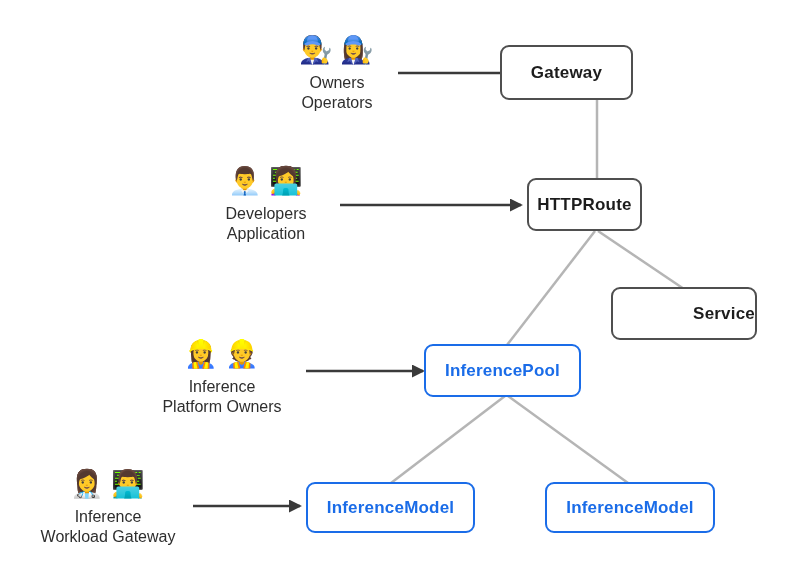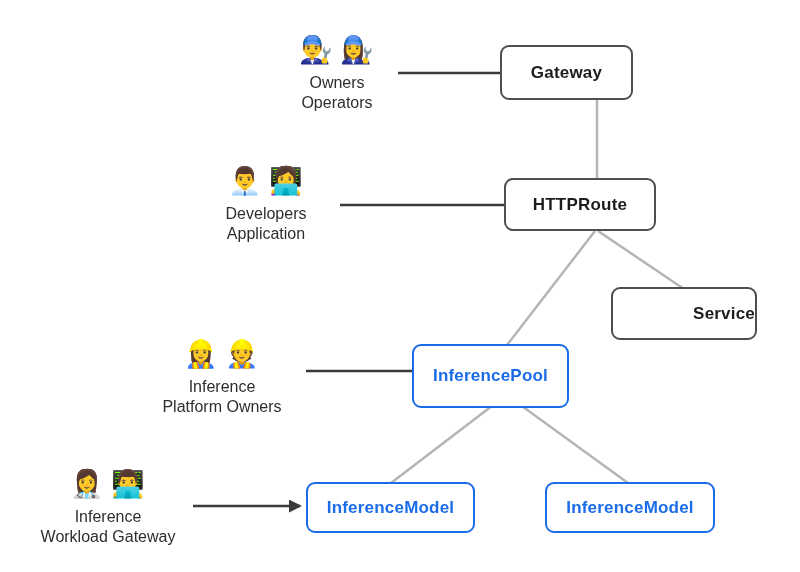--- a/index.html
+++ b/index.html
@@ -90,29 +90,29 @@
   <div class="persona" style="left:8px; top:467px; width:200px;">
     <span class="emojis">👩‍⚕️ 👨‍💻</span>
     <div>Inference</div>
     <div>Workload Gateway</div>
   </div>
 
   <div class="node gray" style="left:500px; top:45px; width:133px; height:55px;text-align:right;">
     <span>Gateway</span>
   </div>
 
-  <div class="node gray" style="left:504px; top:178px; width:152px; height:53px;text-align:center;">
+  <div class="node gray" style="left:527px; top:178px; width:115px; height:53px;text-align:center;">
     <span>HTTPRoute</span>
   </div>
 
   <div class="node gray" style="left:611px; top:287px; width:146px; height:53px;justify-content:flex-end;">
     <span>Service</span>
   </div>
 
-  <div class="node blue" style="left:412px; top:344px; width:157px; height:64px;">
+  <div class="node blue" style="left:424px; top:344px; width:157px; height:53px;">
     <span>InferencePool</span>
   </div>
 
   <div class="node blue" style="left:306px; top:482px; width:169px; height:51px;">
     <span>InferenceModel</span>
   </div>
 
   <div class="node blue" style="left:545px; top:482px; width:170px; height:51px;">
     <span>InferenceModel</span>
   </div>

